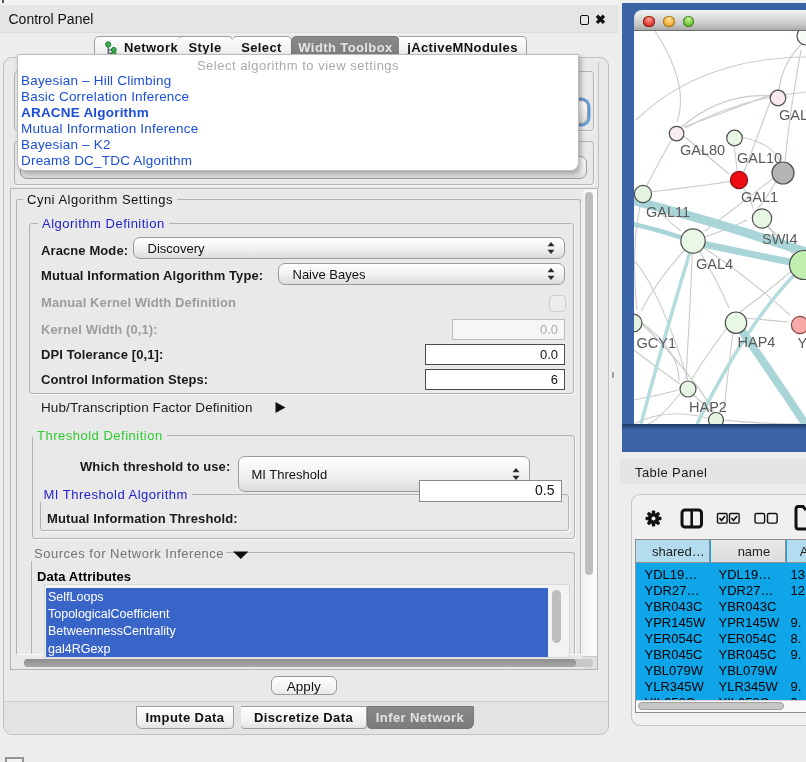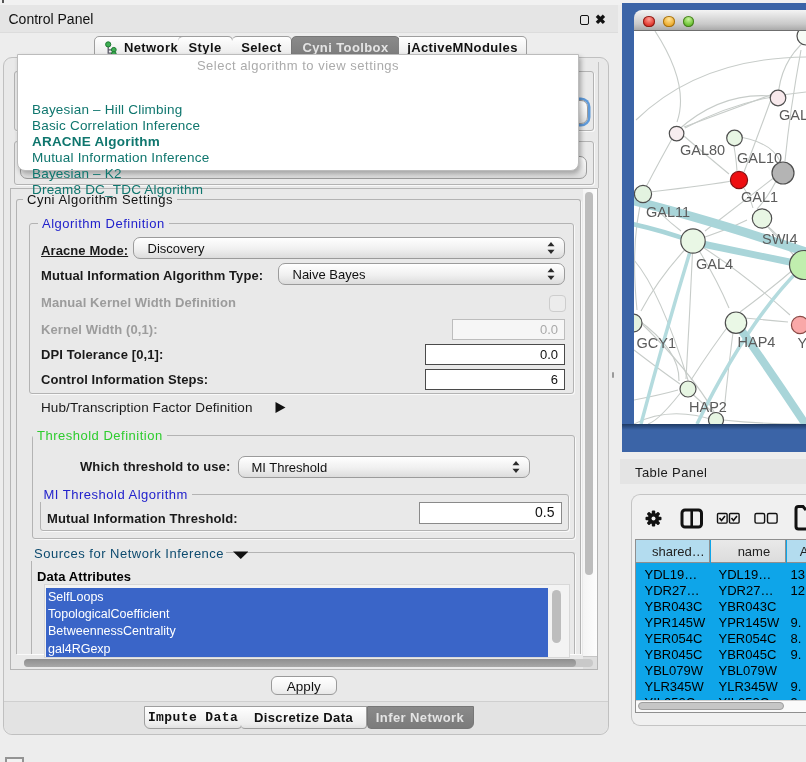--- a/index.html
+++ b/index.html
@@ -38,21 +38,21 @@
 <div class="abs" style="left:4px;top:701px;width:604px;height:33px;background:#e3e3e3;border-top:1px solid #cfcfcf;border-radius:0 0 9px 9px;"></div>
 
 <div class="tab" style="left:87px;width:92px;border-radius:5px 0 0 0;margin-left:7px;"><svg style="position:absolute;left:10px;top:4px" width="14" height="15" viewBox="0 0 14 15">
       <path d="M3.2 5.5 V12.2 H7.5 M3.2 8.8 H7.5" stroke="#5a5a68" stroke-width="1.3" fill="none"></path>
       <circle cx="3.2" cy="3.4" r="2.6" fill="#3fae53" stroke="#1e7a34"></circle>
       <circle cx="8.8" cy="8.8" r="2.4" fill="#3fae53" stroke="#1e7a34"></circle>
       <circle cx="8.8" cy="13" r="2.4" fill="#3fae53" stroke="#1e7a34"></circle>
     </svg><span style="margin-left:22px">Network</span></div>
 <div class="tab" style="left:178px;width:55px;border-left:none;">Style</div>
 <div class="tab" style="left:232px;width:60px;border-left:none;">Select</div>
-<div class="tab seltab" style="left:291px;width:109px;">Cyni Toolbox</div>
+<div class="tab seltab" style="left:291px;width:109px;">Width Toolbox</div>
 <div class="tab" style="left:399px;width:128px;border-left:none;border-radius:0 5px 0 0;">jActiveMNodules</div>
 
 <div class="gbox" style="left:14px;top:71px;width:580px;height:60px;"></div>
 <div class="combo" style="left:20px;top:100px;width:568px;height:24px;box-shadow:0 0 0 2.5px rgba(80,145,215,.9);"></div>
 <div class="gbox" style="left:14px;top:141px;width:580px;height:44px;"></div>
 <div class="combo" style="left:20px;top:156px;width:567px;height:23px;"></div>
 <div class="abs" style="left:598px;top:62px;width:1px;height:126px;background:#c2c2c2;"></div>
 
 <div class="abs" style="left:10px;top:188px;width:588px;height:482px;border:1px solid #b5b5b5;background:#e9e9e9;"></div>
 
@@ -61,21 +61,21 @@
 <div class="abs" style="left:583px;top:656px;width:14px;height:13px;background:#dedede;border-top:1px solid #c6c6c6;"></div>
 
 <div class="abs" style="left:24px;top:658.5px;width:569px;height:8.5px;border-radius:4px;background:#c9c9c9;"></div>
 <div class="abs" style="left:24px;top:658.5px;width:552px;height:8.5px;border-radius:4px;background:linear-gradient(#8f8f8f,#a8a8a8);"></div>
 
 <div class="gbox" style="left:15.5px;top:199px;width:565px;height:455px;border-radius:3px 3px 0 0;border-bottom:none;"></div>
 <div class="gtitle" style="left:23px;top:192px;color:#111;">Cyni Algorithm Settings</div>
 
 <div class="gbox" style="left:29px;top:223px;width:545px;height:171px;"></div>
 <div class="gtitle" style="left:38px;top:216px;color:#2222cc;">Algorithm Definition</div>
-<div class="lbl abs" style="left:41px;top:242.5px;text-decoration:underline;">Aracne Mode:</div>
+<div class="lbl abs" style="left:41px;top:242.5px;">Aracne Mode:</div>
 <div class="combo" style="left:132.5px;top:237px;width:432px;height:22px;">
     <span class="ct">Discovery</span>
 <svg class="stepper" viewBox="0 0 8 12">
       <path d="M4 0 L7.5 4.3 H0.5 Z" fill="#2a2a2a"></path>
       <path d="M4 12 L7.5 7.7 H0.5 Z" fill="#2a2a2a"></path>
     </svg>
   </div>
 <div class="lbl abs" style="left:41px;top:268px;">Mutual Information Algorithm Type:</div>
 <div class="combo" style="left:277.5px;top:262.5px;width:287px;height:22px;">
     <span class="ct">Naive Bayes</span>
@@ -94,55 +94,55 @@
 <div class="field" style="left:425px;top:368.5px;width:140px;height:21px;">6</div>
 
 <div class="abs" style="left:41px;top:399.5px;font-size:13.5px;color:#1a1a1a;letter-spacing:0.1px;text-align:center;">Hub/Transcription Factor Definition</div>
 <svg class="abs" style="left:274.5px;top:401.5px;" width="11" height="11" viewBox="0 0 11 11">
     <path d="M0.5 0 L10.5 5.5 L0.5 11 Z" fill="#111"></path>
   </svg>
 
 <div class="gbox" style="left:31.5px;top:435px;width:543px;height:104px;"></div>
 <div class="gtitle" style="left:33px;top:428px;color:#2ecc2e;">Threshold Definition</div>
 <div class="lbl abs" style="left:80px;top:459px;">Which threshold to use:</div>
-<div class="combo" style="left:237.5px;top:455.5px;width:292px;height:22px;">
+<div class="combo" style="left:237.5px;top:455.5px;width:292px;height:36px;">
     <span class="ct" style="left:13px;">MI Threshold</span>
 <svg class="stepper" viewBox="0 0 8 12">
       <path d="M4 0 L7.5 4.3 H0.5 Z" fill="#2a2a2a"></path>
       <path d="M4 12 L7.5 7.7 H0.5 Z" fill="#2a2a2a"></path>
     </svg>
   </div>
 <div class="gbox" style="left:39.5px;top:493.5px;width:529px;height:37.5px;"></div>
 <div class="gtitle" style="left:39.5px;top:486.5px;color:#2222cc;">MI Threshold Algorithm</div>
 <div class="lbl abs" style="left:47px;top:511px;">Mutual Information Threshold:</div>
-<div class="field" style="left:418.5px;top:502px;width:143px;height:21.5px;border:1px solid #8a8a8a;font-size:14px;">0.5</div>
+<div class="field" style="left:418.5px;top:480px;width:143px;height:21.5px;border:1px solid #8a8a8a;font-size:14px;">0.5</div>
 
 <div class="gbox" style="left:31px;top:552px;width:543.5px;height:102px;border-bottom:none;border-radius:3px 3px 0 0;"></div>
-<div class="gtitle" style="left:30px;top:546px;color:#0c4a6e;padding-right:2px;">Sources for Network Inference</div>
+<div class="gtitle" style="left:30px;top:546px;color:#737373;padding-right:2px;">Sources for Network Inference</div>
 <svg class="abs" style="left:232.5px;top:551px;z-index:4;" width="15.5" height="8" viewBox="0 0 15.5 8">
     <path d="M0 0.5 L15.5 0.5 L7.75 8 Z" fill="#111"></path>
   </svg>
 <div class="lbl abs" style="left:37px;top:568.5px;color:#000;">Data Attributes</div>
 <div class="abs" style="left:44px;top:583.5px;width:526px;height:74px;background:#f3f3f3;border:1px solid #d8d8d8;overflow:hidden;">
  <div style="position:absolute;left:1px;top:3.5px;width:502px;height:70px;background:#3a65c8;"></div>
  <div style="position:absolute;left:3px;top:4.5px;font-size:12.5px;color:#fff;line-height:17.2px;">SelfLoops<br>TopologicalCoefficient<br>BetweennessCentrality<br>gal4RGexp</div>
  <div style="position:absolute;left:507px;top:5px;width:8.5px;height:53px;background:#bdbdbd;border-radius:4.5px;"></div>
 </div>
 
 <div class="abs" style="left:270.5px;top:675.5px;width:66.5px;height:19.5px;border:1px solid #9a9a9a;border-radius:6px;background:linear-gradient(#ffffff,#f4f4f4 60%,#e8e8e8);text-align:center;line-height:19px;font-size:13.5px;color:#111;">Apply</div>
 
-<div class="btab" style="left:144px;width:98px;border-radius:0 0 4px 6px;font-family:Liberation Mono, monospace;">Impute Data</div>
+<div class="btab" style="left:136px;width:98px;border-radius:0 0 4px 6px;">Impute Data</div>
 <div class="btab" style="left:241px;width:126px;border-left:none;border-radius:0 0 4px 4px;">Discretize Data</div>
 <div class="btab seltab" style="left:366.5px;width:107px;border-radius:0 0 6px 4px;">Infer Network</div>
 
 <div class="abs" style="left:5px;top:756.5px;width:19px;height:8px;border:2px solid #949494;background:#f2f2f2;"></div>
 
 <div class="abs" style="left:17px;top:53.5px;width:562px;height:117.5px;background:#fff;border:1px solid #bcbcbc;border-radius:0 0 8px 8px;box-shadow:2px 3px 5px rgba(0,0,0,.3);z-index:10;">
  <div style="position:absolute;top:3px;width:100%;text-align:center;font-size:13px;color:#ababab;letter-spacing:.5px;">Select algorithm to view settings</div>
- <div style="position:absolute;left:14px;top:18.5px;font-size:13.5px;color:#0f766e;line-height:16px;white-space:nowrap;letter-spacing:.2px;margin-top:29px;">Bayesian – Hill Climbing<br>Basic Correlation Inference<br><b>ARACNE Algorithm</b><br>Mutual Information Inference<br>Bayesian – K2<br>Dream8 DC_TDC Algorithm</div>
+ <div style="position:absolute;left:3px;top:18.5px;font-size:13.5px;color:#1d4ed8;line-height:16px;white-space:nowrap;letter-spacing:.2px;">Bayesian – Hill Climbing<br>Basic Correlation Inference<br><b>ARACNE Algorithm</b><br>Mutual Information Inference<br>Bayesian – K2<br>Dream8 DC_TDC Algorithm</div>
 </div>
 
 <div class="abs" style="left:611.5px;top:372px;width:2px;height:6px;background:#9a9a9a;border-radius:1px;"></div>
 
 <div class="abs" style="left:622px;top:3px;width:184px;height:449px;background:#3b64a7;"></div>
 <div class="abs" style="left:622px;top:424px;width:184px;height:6px;background:linear-gradient(#1f3a63,#3b64a7);"></div>
 
 <div class="abs" style="left:634px;top:9.5px;width:172px;height:21.5px;background:linear-gradient(#f4f4f4,#c9c9c9 70%,#aaaaaa);border-bottom:1px solid #6f6f6f;border-radius:8px 0 0 0;"></div>
 <div class="abs" style="left:643px;top:15.6px;width:11.6px;height:11.6px;border-radius:50%;background:radial-gradient(circle at 50% 30%,#ff9d95,#e23c32 60%,#c21f18);box-shadow:inset 0 0 0 1px rgba(120,20,15,.8);"></div>
 <div class="abs" style="left:663.1px;top:15.6px;width:11.6px;height:11.6px;border-radius:50%;background:radial-gradient(circle at 50% 30%,#ffe49a,#eeaf33 60%,#d18f1d);box-shadow:inset 0 0 0 1px rgba(150,100,10,.8);"></div>

